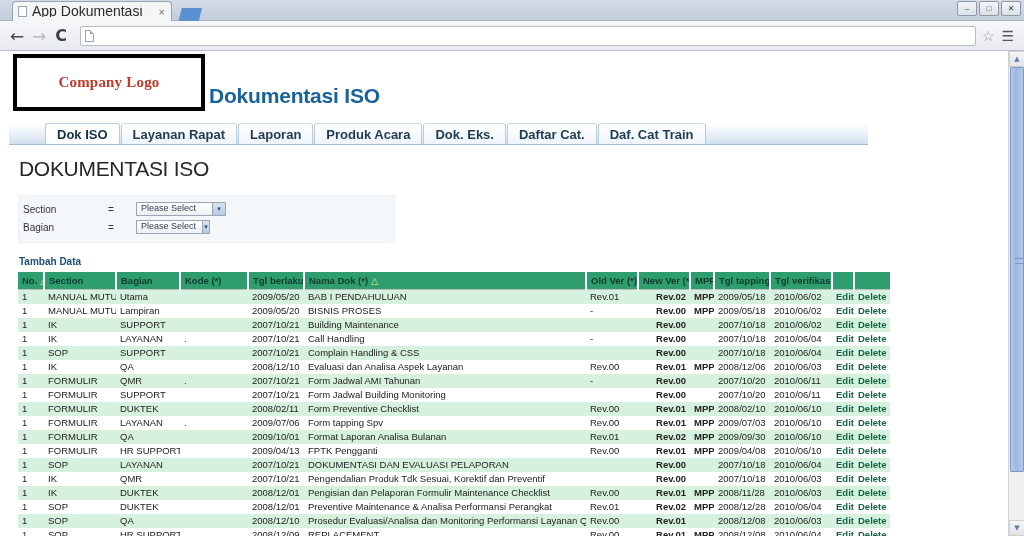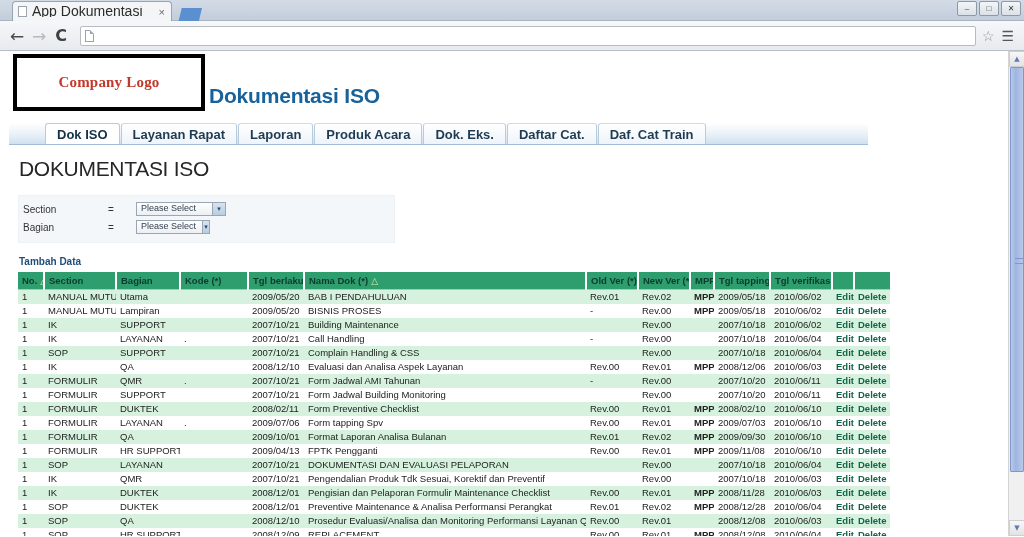--- a/index.html
+++ b/index.html
@@ -278,21 +278,21 @@
     padding: 1px 4px;
     height: 13px;
     color: #222;
     white-space: nowrap;
     overflow: hidden;
     vertical-align: middle;
     line-height: 12px;
   }
   table.grid tr.odd td { background: #d6f2de; }
   table.grid tr.even td { background: #ffffff; }
-  td.bold-rev { font-weight: normal; color: #14305a; }
+  td.bold-rev { font-weight: bold; color: #14305a; text-align: right; }
   td.mpp { font-weight: bold; color: #1f5fa9; text-align: left; }
   td.act a {
     color: #13654a;
     font-weight: bold;
     text-decoration: none;
     cursor: pointer;
   }
   td.act { text-align: left; }
   .sortmark {
     display: inline-block;
@@ -613,21 +613,21 @@
             <tr class="even">
               <td>1</td>
               <td>FORMULIR</td>
               <td>HR SUPPORT</td>
               <td></td>
               <td>2009/04/13</td>
               <td>FPTK Pengganti</td>
               <td>Rev.00</td>
               <td class="bold-rev">Rev.01</td>
               <td class="mpp">MPP</td>
-              <td>2009/11/08</td>
+              <td>2009/04/08</td>
               <td>2010/06/10</td>
               <td class="act"><a>Edit</a></td>
               <td class="act"><a>Delete</a></td>
             </tr>
             <tr class="odd">
               <td>1</td>
               <td>SOP</td>
               <td>LAYANAN</td>
               <td></td>
               <td>2007/10/21</td>

